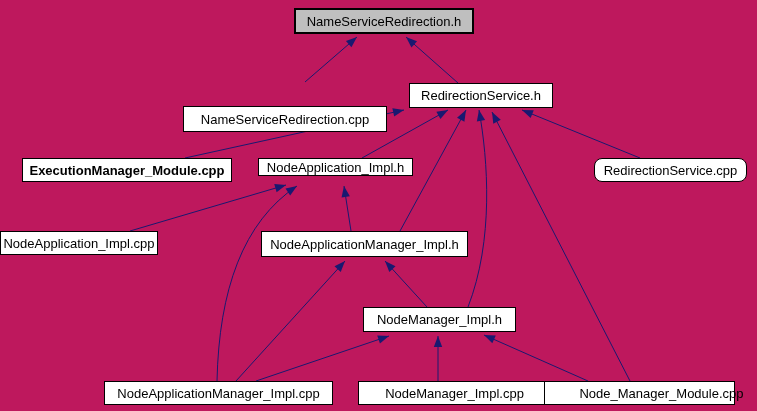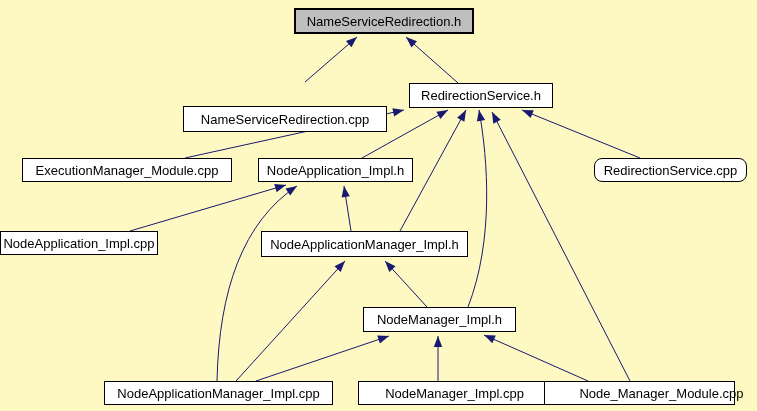--- a/index.html
+++ b/index.html
@@ -1,19 +1,19 @@
 <!DOCTYPE html>
 <html><head>
 <meta charset="utf-8">
 <style>
   html,body{margin:0;padding:0;background:#fff;}
   #canvas{
     position:relative;
     width:757px;height:411px;
-    background:#fef9c3;
+    background:#be185d;
     font-family:"Liberation Sans","DejaVu Sans",sans-serif;
     overflow:hidden;
   }
   #edge-layer{position:absolute;left:0;top:0;width:757px;height:411px;}
   .gnode{
     position:absolute;
     box-sizing:border-box;
     border:1px solid #000;
     background:#fff;
     display:flex;align-items:center;justify-content:center;
@@ -62,22 +62,22 @@
       <polygon points="389,336 379.9263493987346,343.5039232915959 377.2341673522053,335.54702968740935" fill="#191970"></polygon>
       <path d="M438 381 L438 336" fill="none" stroke="#191970" stroke-width="1"></path>
       <polygon points="438,336 442.2,347 433.8,347" fill="#191970"></polygon>
       <path d="M588 381 L484 335" fill="none" stroke="#191970" stroke-width="1"></path>
       <polygon points="484,335 495.75881397740744,335.6085177439699 492.3609634532748,343.29061458113955" fill="#191970"></polygon>
     </svg>
 
   <div class="gnode root" style="left: 294px; top: 8px; width: 180px; height: 26px;">NameServiceRedirection.h</div>
   <div class="gnode" style="left: 183px; top: 82px; width: 204px; height: 26px; margin-top: 24px;">NameServiceRedirection.cpp</div>
   <div class="gnode" style="left: 409px; top: 83px; width: 144px; height: 25px;">RedirectionService.h</div>
-  <div class="gnode" style="left: 22px; top: 158px; width: 210px; height: 24px;">ExecutionManager_Module.cpp</div>
-  <div class="gnode" style="left: 258px; top: 158px; width: 155px; height: 24px;">NodeApplication_Impl.h</div>
+  <div class="gnode" style="left: 22px; top: 158px; width: 210px; height: 24px; font-weight: bold;">ExecutionManager_Module.cpp</div>
+  <div class="gnode" style="left: 258px; top: 158px; width: 155px; height: 18px;">NodeApplication_Impl.h</div>
   <div class="gnode" style="left: 594px; top: 158px; width: 153px; height: 24px; border-radius: 8px;">RedirectionService.cpp</div>
   <div class="gnode" style="left: 0; top: 231px; width: 158px; height: 24px;">NodeApplication_Impl.cpp</div>
   <div class="gnode" style="left: 261px; top: 231px; width: 207px; height: 26px;">NodeApplicationManager_Impl.h</div>
   <div class="gnode" style="left: 363px; top: 307px; width: 153px; height: 25px;">NodeManager_Impl.h</div>
   <div class="gnode" style="left: 104px; top: 381px; width: 229px; height: 24px;">NodeApplicationManager_Impl.cpp</div>
   <div class="gnode" style="left: 358px; top: 381px; width: 193px; height: 24px;">NodeManager_Impl.cpp</div>
   <div class="gnode" style="left: 544px; top: 381px; width: 191px; height: 24px; padding-left: 44px;">Node_Manager_Module.cpp</div>
 </div>
 
 </body></html>

